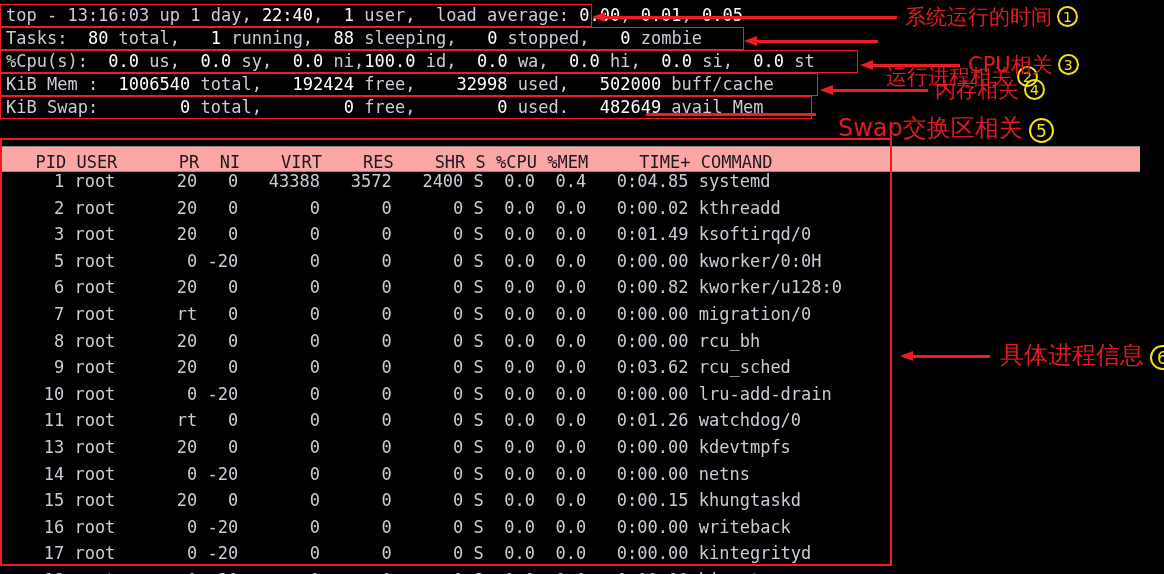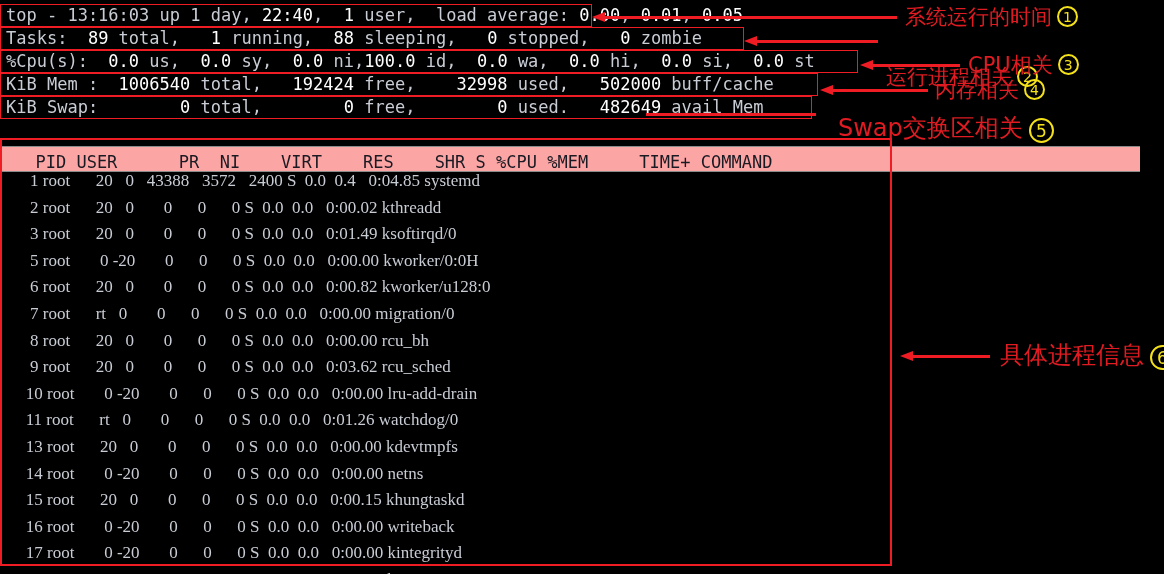--- a/index.html
+++ b/index.html
@@ -48,21 +48,21 @@
   #colhead-txt {
     position:absolute; left:13px; top:5px;
     font-size:17px; line-height:20px; white-space:pre;
     color:#1a1a22; font-weight:normal;
   }
   #rows {
     position:absolute; left:13px; top:30px;
     font-size:17px; line-height:26.6px; white-space:pre;
     color:#c8ccd4;
   }
-  .row { height:26.6px;font-family:Liberation Serif, serif; }
+  .row { height:26.6px; }
 
   
   .ann-label {
     position:absolute;
     color:#e11b22;
     font-family:"DejaVu Sans","Liberation Sans",sans-serif;
     font-size:21px;
     line-height:21px;
     white-space:nowrap;
   }
@@ -99,21 +99,21 @@
 </head>
 <body>
 
 <div id="summary">
     <div class="sumline">
       <div class="sumbox" style="width: 592px;"></div>
       <div class="txt">top - 13:16:03 up 1 day, <span class="b">22:40</span>,  <span class="b">1</span> user,  load average: <span class="b">0.00</span>, <span class="b">0.01</span>, <span class="b">0.05</span></div>
     </div>
     <div class="sumline">
       <div class="sumbox" style="width: 744px;"></div>
-      <div class="txt">Tasks:  <span class="b">89</span> total,   <span class="b">1</span> running,  <span class="b">88</span> sleeping,   <span class="b">0</span> stopped,   <span class="b">0</span> zombie</div>
+      <div class="txt">Tasks:  <span class="b">80</span> total,   <span class="b">1</span> running,  <span class="b">88</span> sleeping,   <span class="b">0</span> stopped,   <span class="b">0</span> zombie</div>
     </div>
     <div class="sumline">
       <div class="sumbox" style="width: 858px;"></div>
       <div class="txt">%Cpu(s):  <span class="b">0.0</span> us,  <span class="b">0.0</span> sy,  <span class="b">0.0</span> ni,<span class="b">100.0</span> id,  <span class="b">0.0</span> wa,  <span class="b">0.0</span> hi,  <span class="b">0.0</span> si,  <span class="b">0.0</span> st</div>
     </div>
     <div class="sumline">
       <div class="sumbox" style="width: 818px;"></div>
       <div class="txt">KiB Mem :  <span class="b">1006540</span> total,   <span class="b">192424</span> free,    <span class="b">32998</span> used,   <span class="b">502000</span> buff/cache</div>
     </div>
     <div class="sumline">

